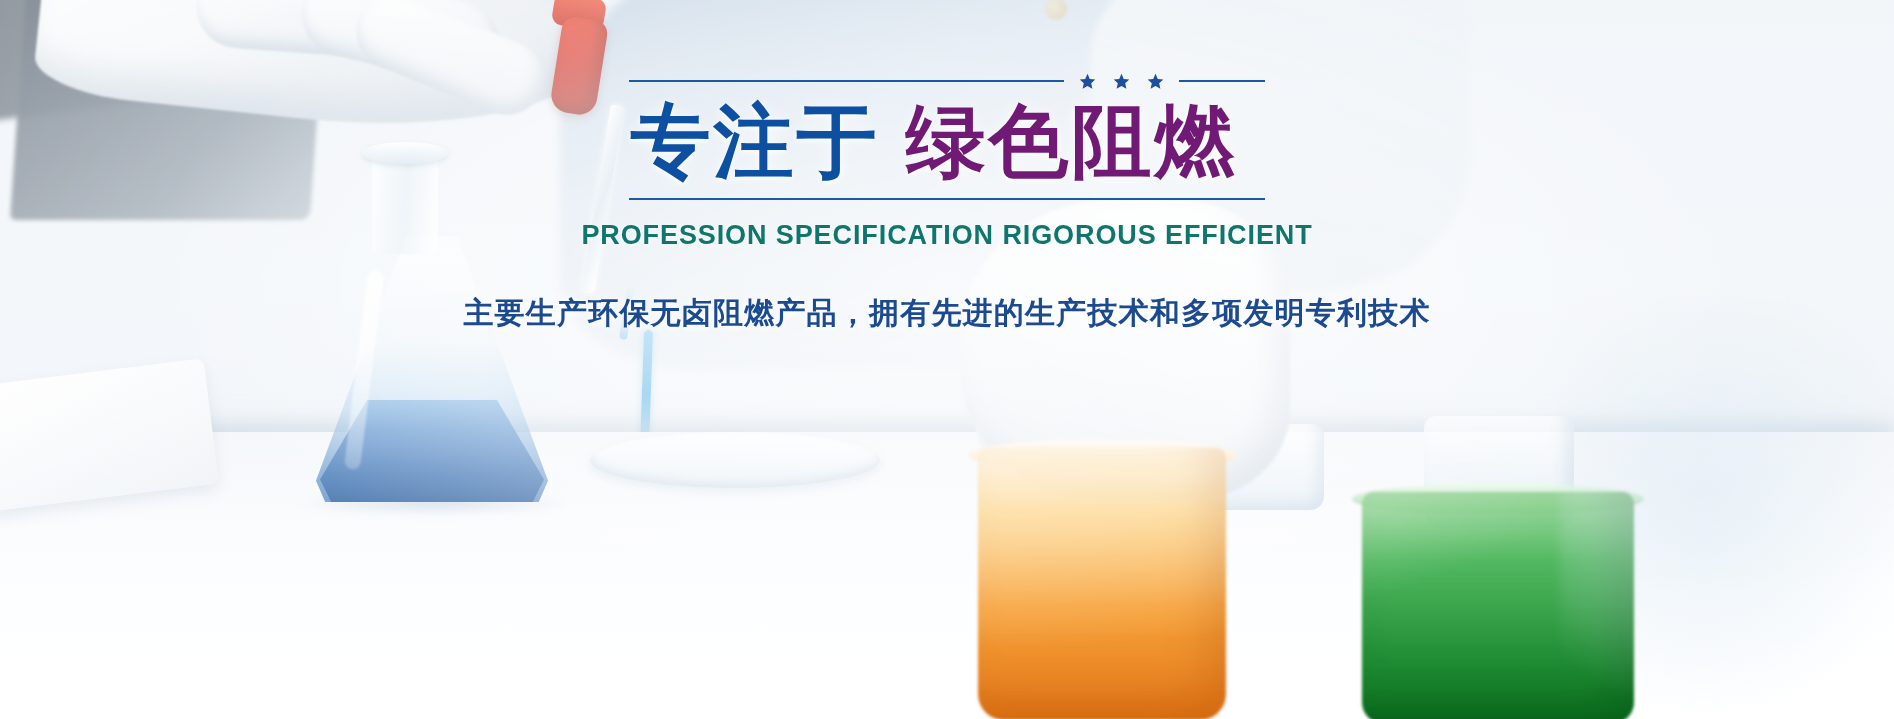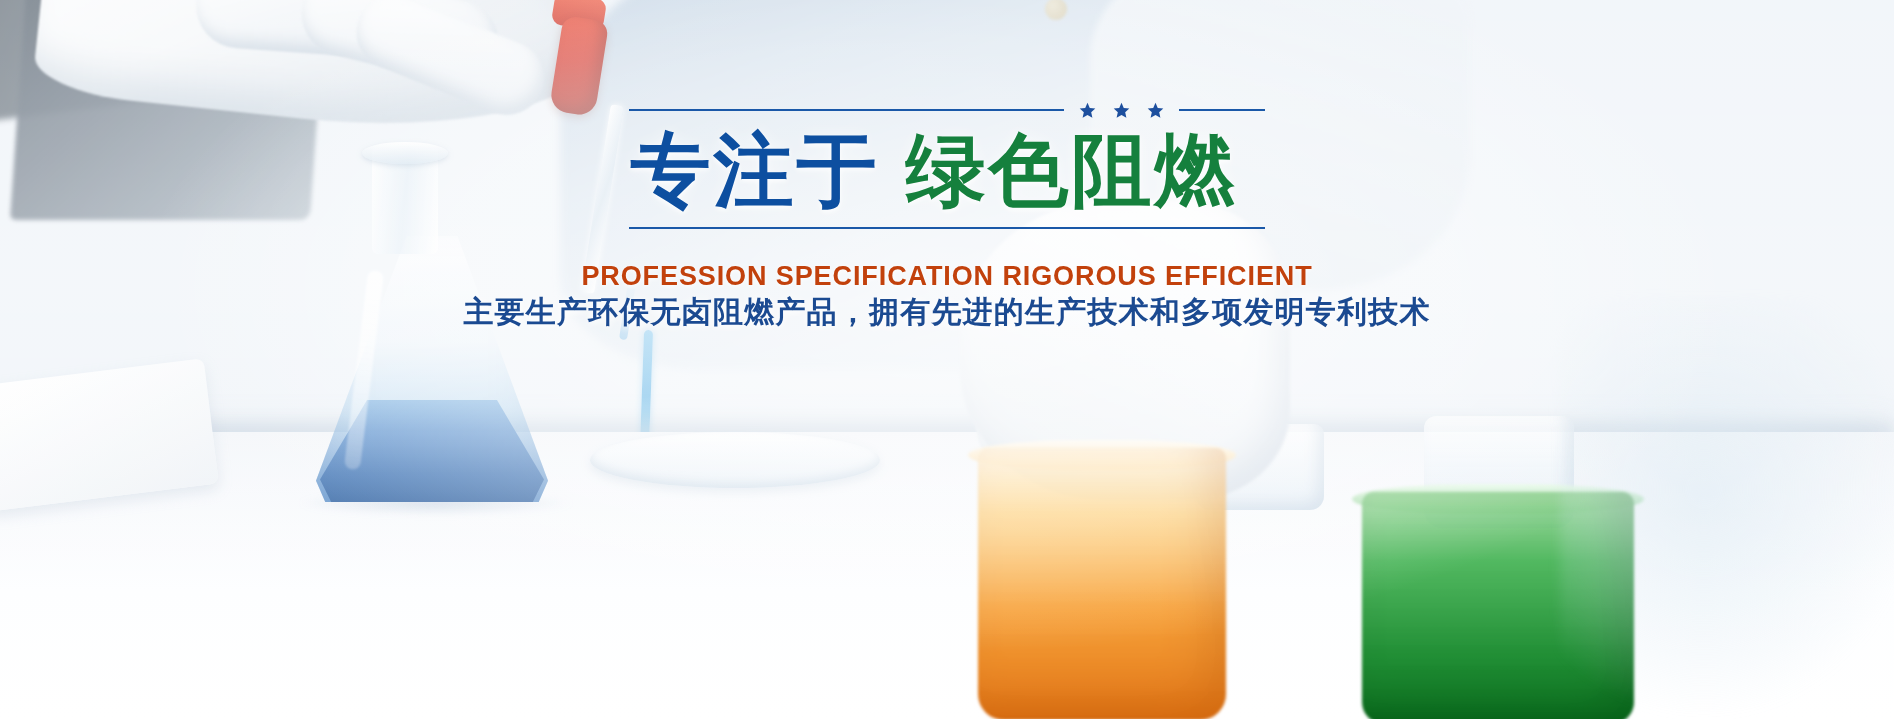--- a/index.html
+++ b/index.html
@@ -233,51 +233,51 @@
   .veil {
     position:absolute; inset:0;
     background:
       radial-gradient(ellipse 52% 62% at 50% 40%, rgba(255,255,255,.62) 0%, rgba(255,255,255,.30) 55%, rgba(255,255,255,0) 82%),
       linear-gradient(180deg, rgba(255,255,255,.26) 0%, rgba(255,255,255,.34) 40%, rgba(255,255,255,.18) 72%, rgba(255,255,255,0) 100%);
   }
 
   
   .content {
     position:absolute; inset:0; display:flex; flex-direction:column;
-    align-items:center; padding-top:101px;
+    align-items:center; padding-top:72px;
   }
 
   
   .divider { display:flex; align-items:center; justify-content:center; width:636px; height:18px; }
   .divider .rule { height:2px; background:#1a58a8; flex:1 1 auto; }
   .divider .rule.short { flex:0 0 86px; }
   .stars { display:flex; gap:17px; margin:0 15px; }
   .star { width:17px; height:17px; color:#1d4f9e; display:block; }
 
   
   .headline {
     margin-top:12px;
     font-size:80px; line-height:1.0; font-weight:700; letter-spacing:3px;
     white-space:nowrap; display:flex; align-items:baseline;
     text-shadow:0 2px 5px rgba(255,255,255,.85), 0 0 16px rgba(255,255,255,.6);
   }
   .h-blue  { color:#0d4fa0; }
-  .h-green { color:#15803d; }
+  .h-green { color:#701a75; }
   .h-gap   { display:inline-block; width:26px; }
 
   .underline { width:636px; height:2px; background:#1a58a8; margin-top:16px; }
 
   .english {
-    margin-top:32px; font-size:27px; font-weight:700; letter-spacing:.9px;
-    color:#c2410c; white-space:nowrap;
+    margin-top:20px; font-size:27px; font-weight:700; letter-spacing:.9px;
+    color:#0f766e; white-space:nowrap;
     text-shadow:0 1px 4px rgba(255,255,255,.9);
   }
 
   .desc {
-    font-size:30px; font-weight:700; letter-spacing:1.2px;
+    margin-top:42px; font-size:30px; font-weight:700; letter-spacing:1.2px;
     color:#1b4a91; white-space:nowrap;
     text-shadow:0 2px 6px rgba(255,255,255,.95), 0 0 14px rgba(255,255,255,.7);
   }
 </style>
 </head>
 <body>
 
 <div id="banner">
 
   <div class="bg">

